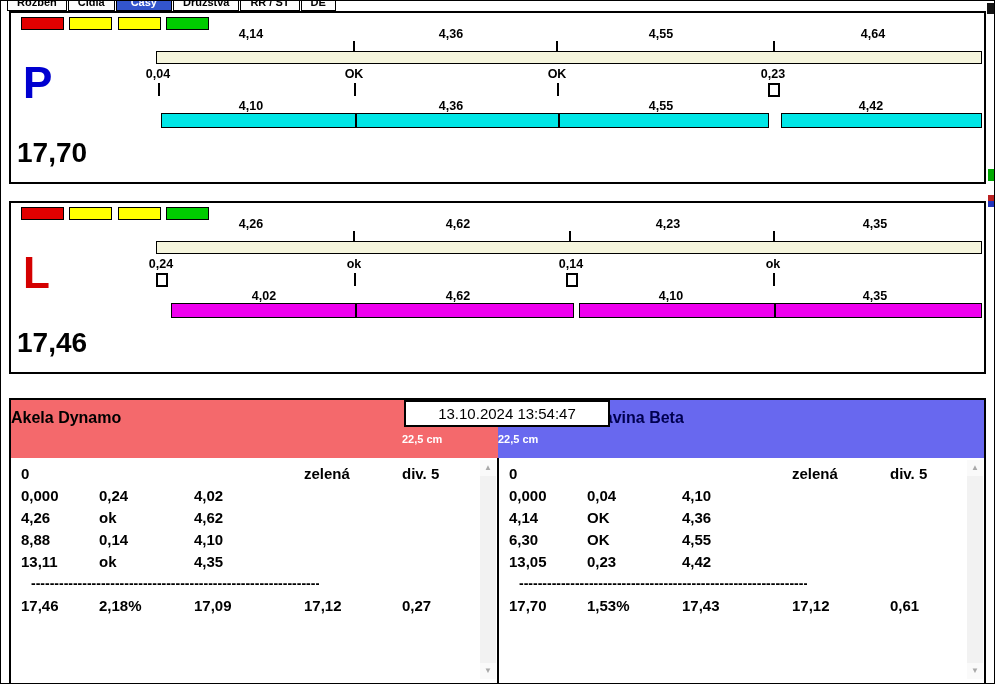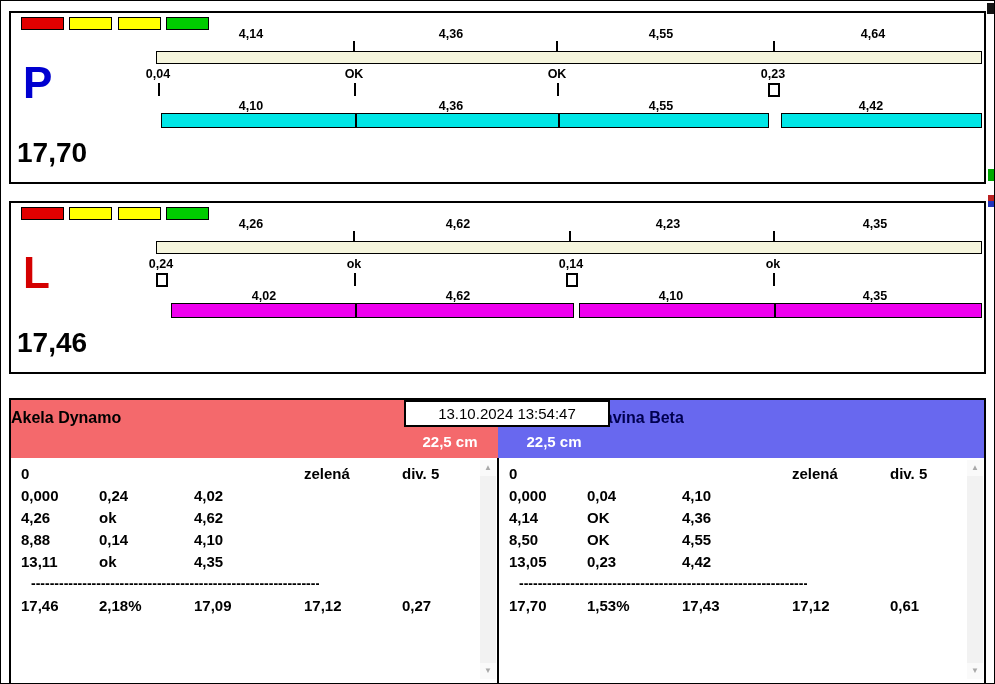--- a/index.html
+++ b/index.html
@@ -41,21 +41,21 @@
   .bar { position:absolute; top:100px; height:15px; border:1px solid #000; }
   .bar i { position:absolute; top:0; width:2px; height:100%; background:#000; }
 
   
   #bottom { position:absolute; left:8px; top:397px; width:977px; height:285px; border:2px solid #000; background:#fff; }
   .hdr { position:absolute; top:0; height:58px; }
   .hdr.lft { left:0; width:487px; }
   .hdr.rgt { left:487px; width:486px; }
   .team-name { position:absolute; top:9px; text-align:left; font-size:16px; font-weight:bold; }
   .team-dogs { position:absolute; top:36px; text-align:center; font-size:12px; font-weight:bold; color:#fff; }
-  .team-height { position:absolute; top:33px; text-align:center; font-size:15px; font-weight:bold; color:#fff; }
+  .team-height { position:absolute; top:33px; text-align:left; font-size:11px; font-weight:bold; color:#fff; }
   .datebox {
     position:absolute; left:393px; top:0; width:206px; height:27px; background:#fff;
     border:2px solid #000; text-align:center; line-height:24px; font-size:15px; color:#000;
   }
   .vdiv { position:absolute; left:486px; top:58px; width:2px; height:225px; background:#000; }
 
   .results { position:absolute; top:58px; height:225px; background:#fff; overflow:hidden; }
   .results.lft { left:0; width:486px; }
   .results.rgt { left:488px; width:485px; }
   .results table { position:absolute; left:0; top:4px; border-collapse:collapse; table-layout:fixed; width:462px; }
@@ -68,20 +68,25 @@
   .sb-btn.up { top:0; }
   .sb-btn.dn { bottom:0; }
 
   .artifact { position:absolute; }
 </style>
 </head>
 <body>
 
 <div class="screen">
 
+  <div class="tabbar">
+    <div class="tabrow">
+      <span class="tab">Rozbeh</span><span class="tab">Cidla</span><span class="tab selected">Časy</span><span class="tab">Družstva</span><span class="tab">RR / ST</span><span class="tab">DE</span>
+    </div>
+  </div>
 
   <div class="panel" id="panel-p">
     <div class="squares">
       <span class="sq" style="background-color: rgb(225, 0, 0);"></span>
       <span class="sq" style="background-color: rgb(255, 255, 0);"></span>
       <span class="sq" style="background-color: rgb(255, 255, 0);"></span>
       <span class="sq" style="background-color: rgb(0, 204, 0);"></span>
     </div>
 
     <div class="lane-letter" style="color: rgb(0, 0, 208);">P</div>
@@ -269,21 +274,21 @@
               <td></td>
             </tr>
             <tr>
               <td>4,14</td>
               <td>OK</td>
               <td>4,36</td>
               <td></td>
               <td></td>
             </tr>
             <tr>
-              <td>8,50</td>
+              <td>6,30</td>
               <td>OK</td>
               <td>4,55</td>
               <td></td>
               <td></td>
             </tr>
             <tr>
               <td>13,05</td>
               <td>0,23</td>
               <td>4,42</td>
               <td></td>

